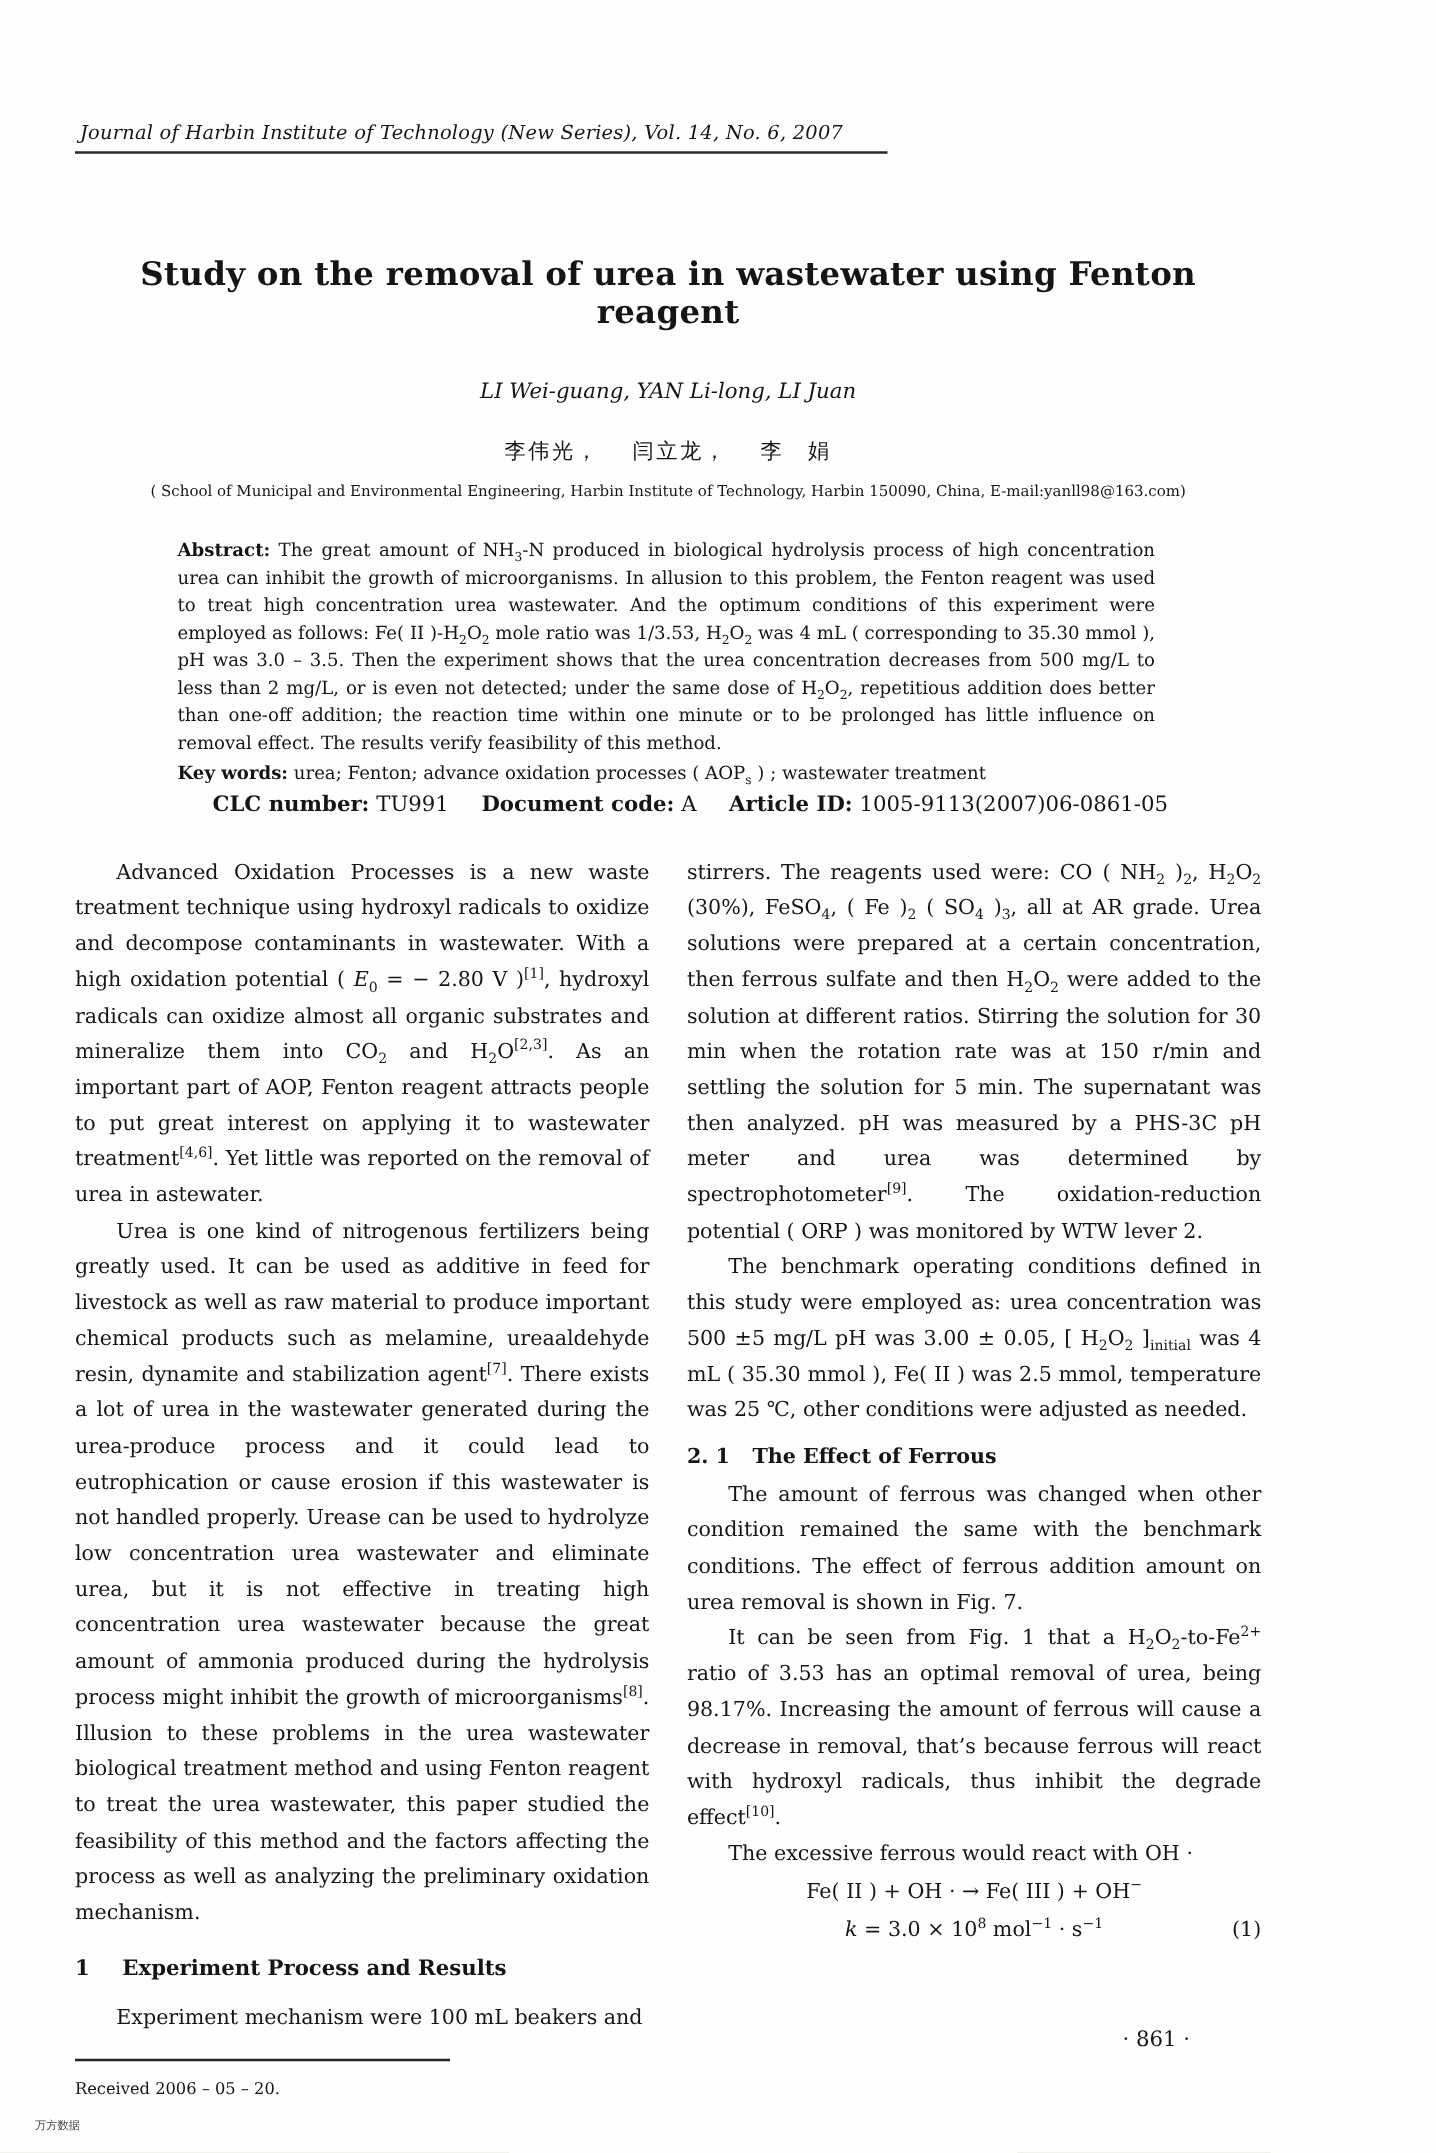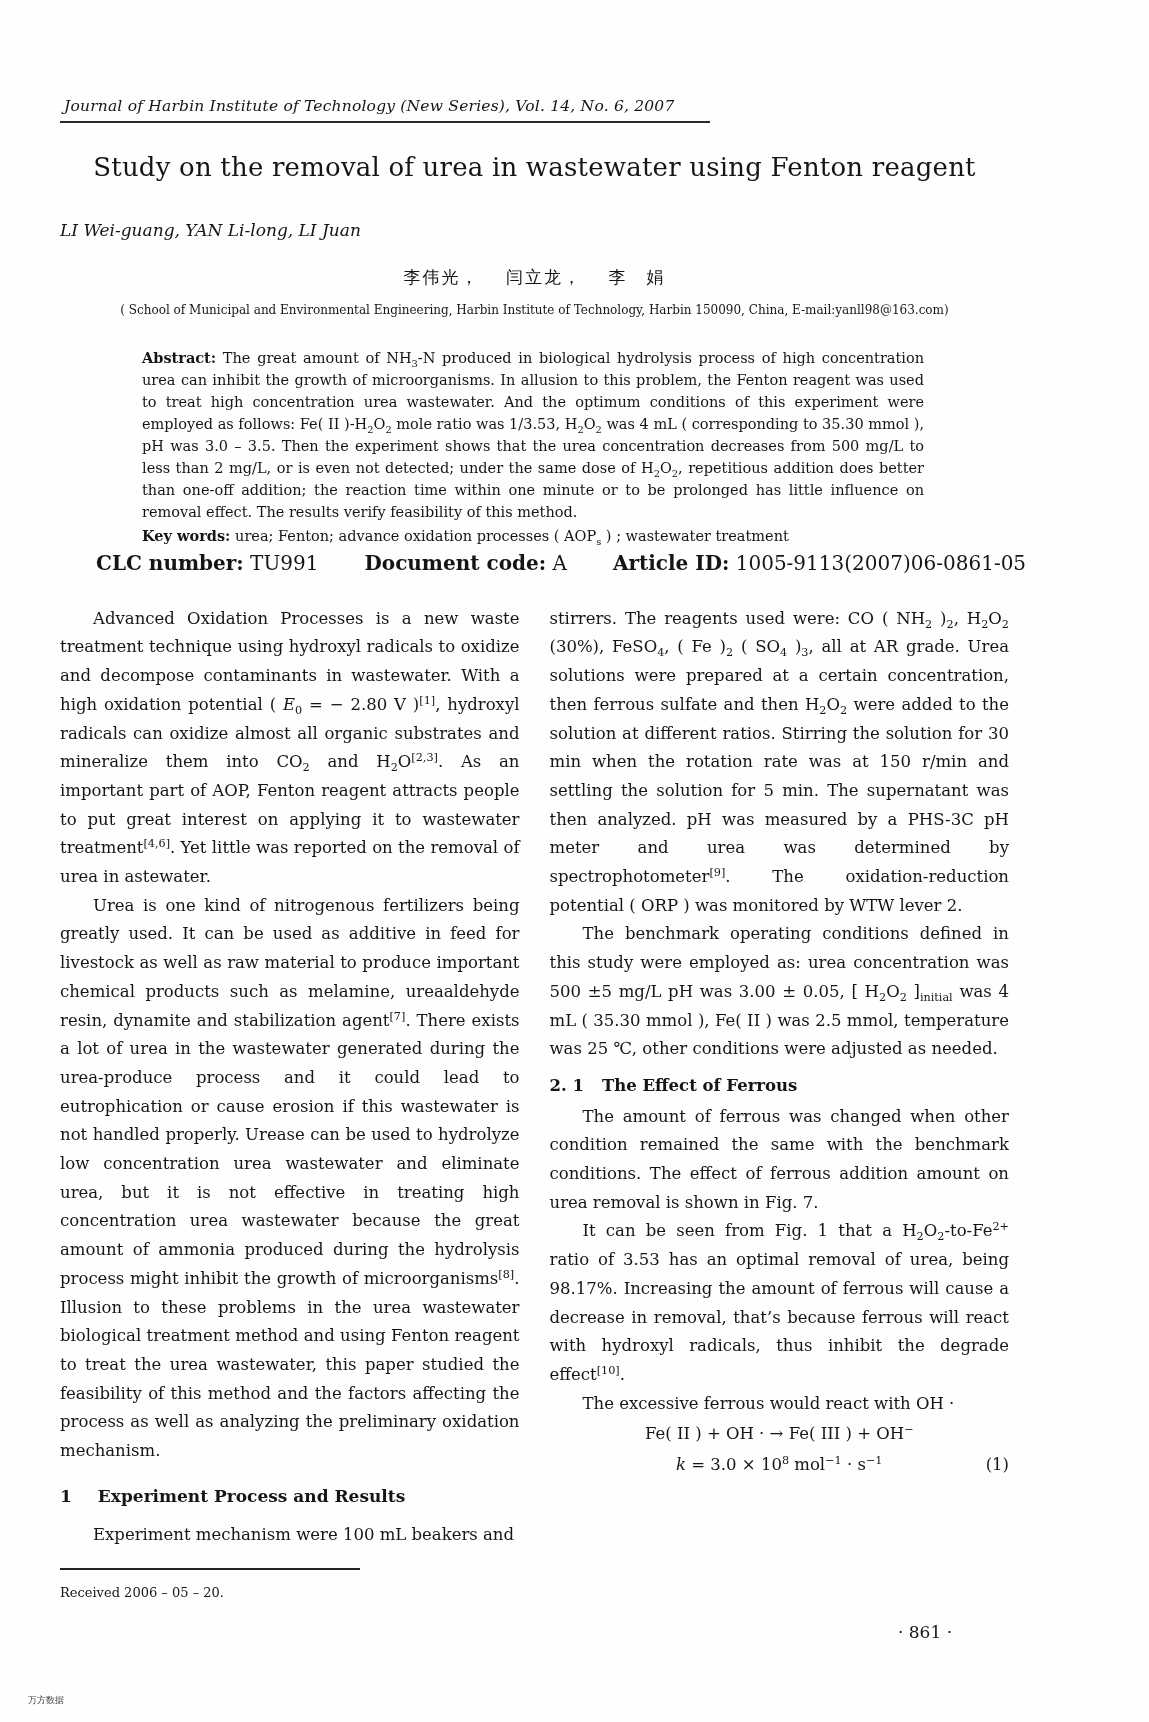--- a/index.html
+++ b/index.html
@@ -16,28 +16,29 @@
   }
   .journal-line{
     display:inline-block;
     font-style:italic;
     font-size:15.5px;
     padding:0 36px 6px 4px;
     border-bottom:2px solid #2a2a2a;
     letter-spacing:.2px;
   }
   .title{
-    margin:29px 0 0;
+    margin:82px 0 0;
     text-align:center;
     font-size:26px;
-    font-weight:normal;
+    font-weight:bold;
     letter-spacing:.2px;
   }
   .authors-en{
     margin-top:38px;
+    text-align:center;
     font-style:italic;
     font-size:17px;
   }
   .authors-cn{
     margin-top:26px;
     text-align:center;
     font-size:17px;
     letter-spacing:2px;
   }
   .affiliation{
@@ -50,24 +51,24 @@
     font-size:14.5px;
     line-height:1.52;
     text-align:justify;
   }
   .kw-line{
     margin:2px 85px 0 82px;
     font-size:14.5px;
     line-height:1.55;
   }
   .meta-line{
-    margin:3px 85px 0 36px;
-    font-size:20px;
+    margin:3px 85px 0 110px;
+    font-size:17px;
     display:flex;
-    gap:46px;
+    gap:26px;
     white-space:nowrap;
   }
   .bold{font-weight:bold;}
   .columns{
     margin-top:30px;
     display:flex;
     gap:30px;
   }
   .col{
     flex:1 1 0;

